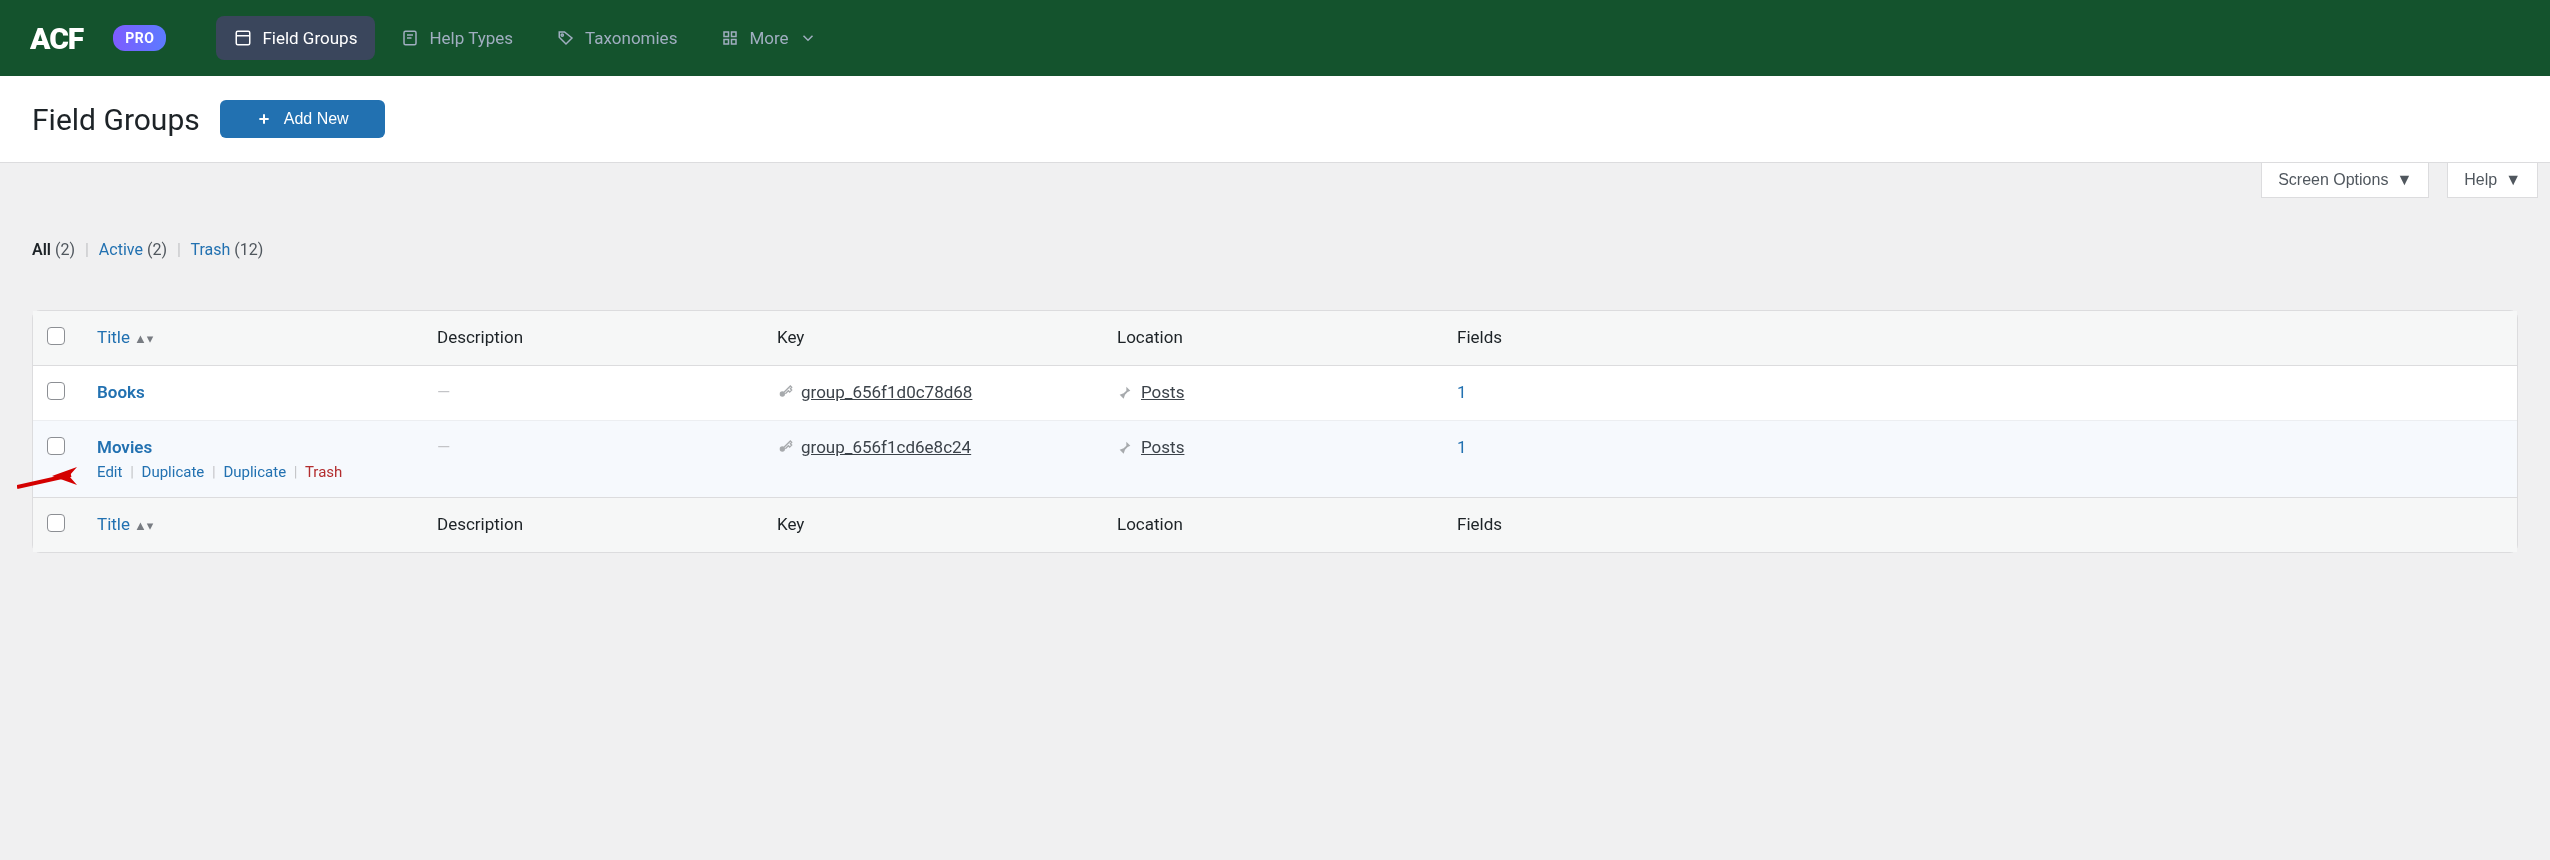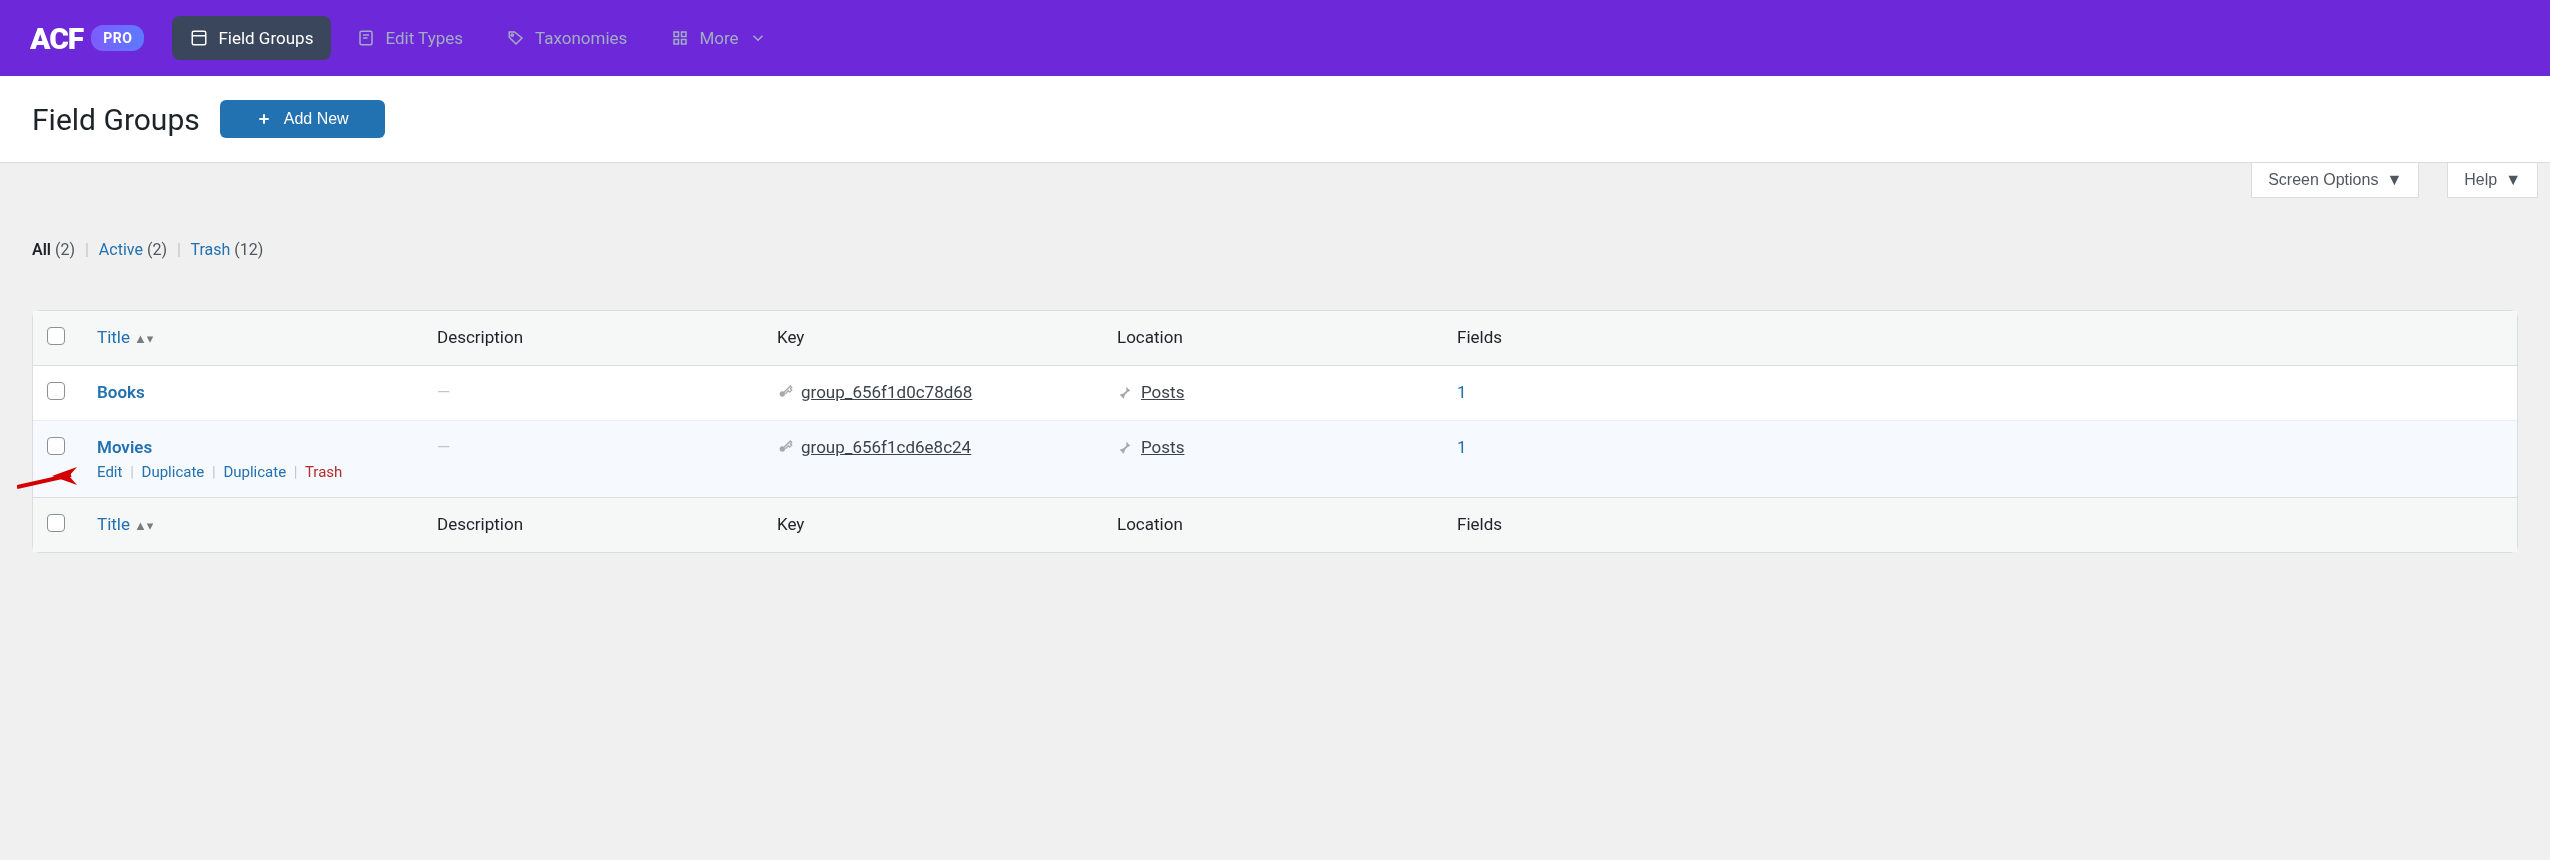--- a/index.html
+++ b/index.html
@@ -1,25 +1,25 @@
 <!DOCTYPE html>
 <html><head>
 <meta charset="utf-8">
 <style>
 * { box-sizing: border-box; margin: 0; padding: 0; }
 body { font-family: -apple-system, BlinkMacSystemFont, "Segoe UI", Roboto, sans-serif; background: #f0f0f1; color: #1d2327; }
 
 
 .topbar {
-  background: #6d28d9;
+  background: #14532d;
   height: 76px;
   display: flex;
   align-items: center;
   padding: 0 30px;
-  gap: 8px;
+  gap: 30px;
 }
 .logo {
   font-weight: 900;
   font-size: 30px;
   color: #fff;
   letter-spacing: -1px;
 }
 .pro-badge {
   background: linear-gradient(90deg, #7d5cff, #5c7bff);
   color: #fff;
@@ -63,21 +63,21 @@
   display: flex;
   align-items: center;
   gap: 12px;
   cursor: pointer;
 }
 
 
 .screen-row {
   display: flex;
   justify-content: flex-end;
-  gap: 28px;
+  gap: 18px;
   padding: 0 12px;
 }
 .screen-btn {
   background: #fff;
   border: 1px solid #dcdcde;
   border-top: none;
   padding: 8px 16px;
   font-size: 16px;
   color: #50575e;
   cursor: pointer;
@@ -188,21 +188,21 @@
           <line x1="3" y1="9" x2="21" y2="9"></line>
         </svg>
       <span>Field Groups</span>
     </div>
     <div class="nav-item">
       <svg viewBox="0 0 24 24" fill="none" stroke="currentColor" stroke-width="2">
           <rect x="4" y="3" width="16" height="18" rx="2"></rect>
           <line x1="8" y1="8" x2="16" y2="8"></line>
           <line x1="8" y1="12" x2="14" y2="12"></line>
         </svg>
-      <span>Edit Types</span>
+      <span>Help Types</span>
     </div>
     <div class="nav-item">
       <svg viewBox="0 0 24 24" fill="none" stroke="currentColor" stroke-width="2">
           <path d="M20 12l-8 8-9-9V4h7l10 8z"></path>
           <circle cx="7" cy="8" r="1.5"></circle>
         </svg>
       <span>Taxonomies</span>
     </div>
     <div class="nav-item">
       <svg viewBox="0 0 24 24" fill="none" stroke="currentColor" stroke-width="2">

